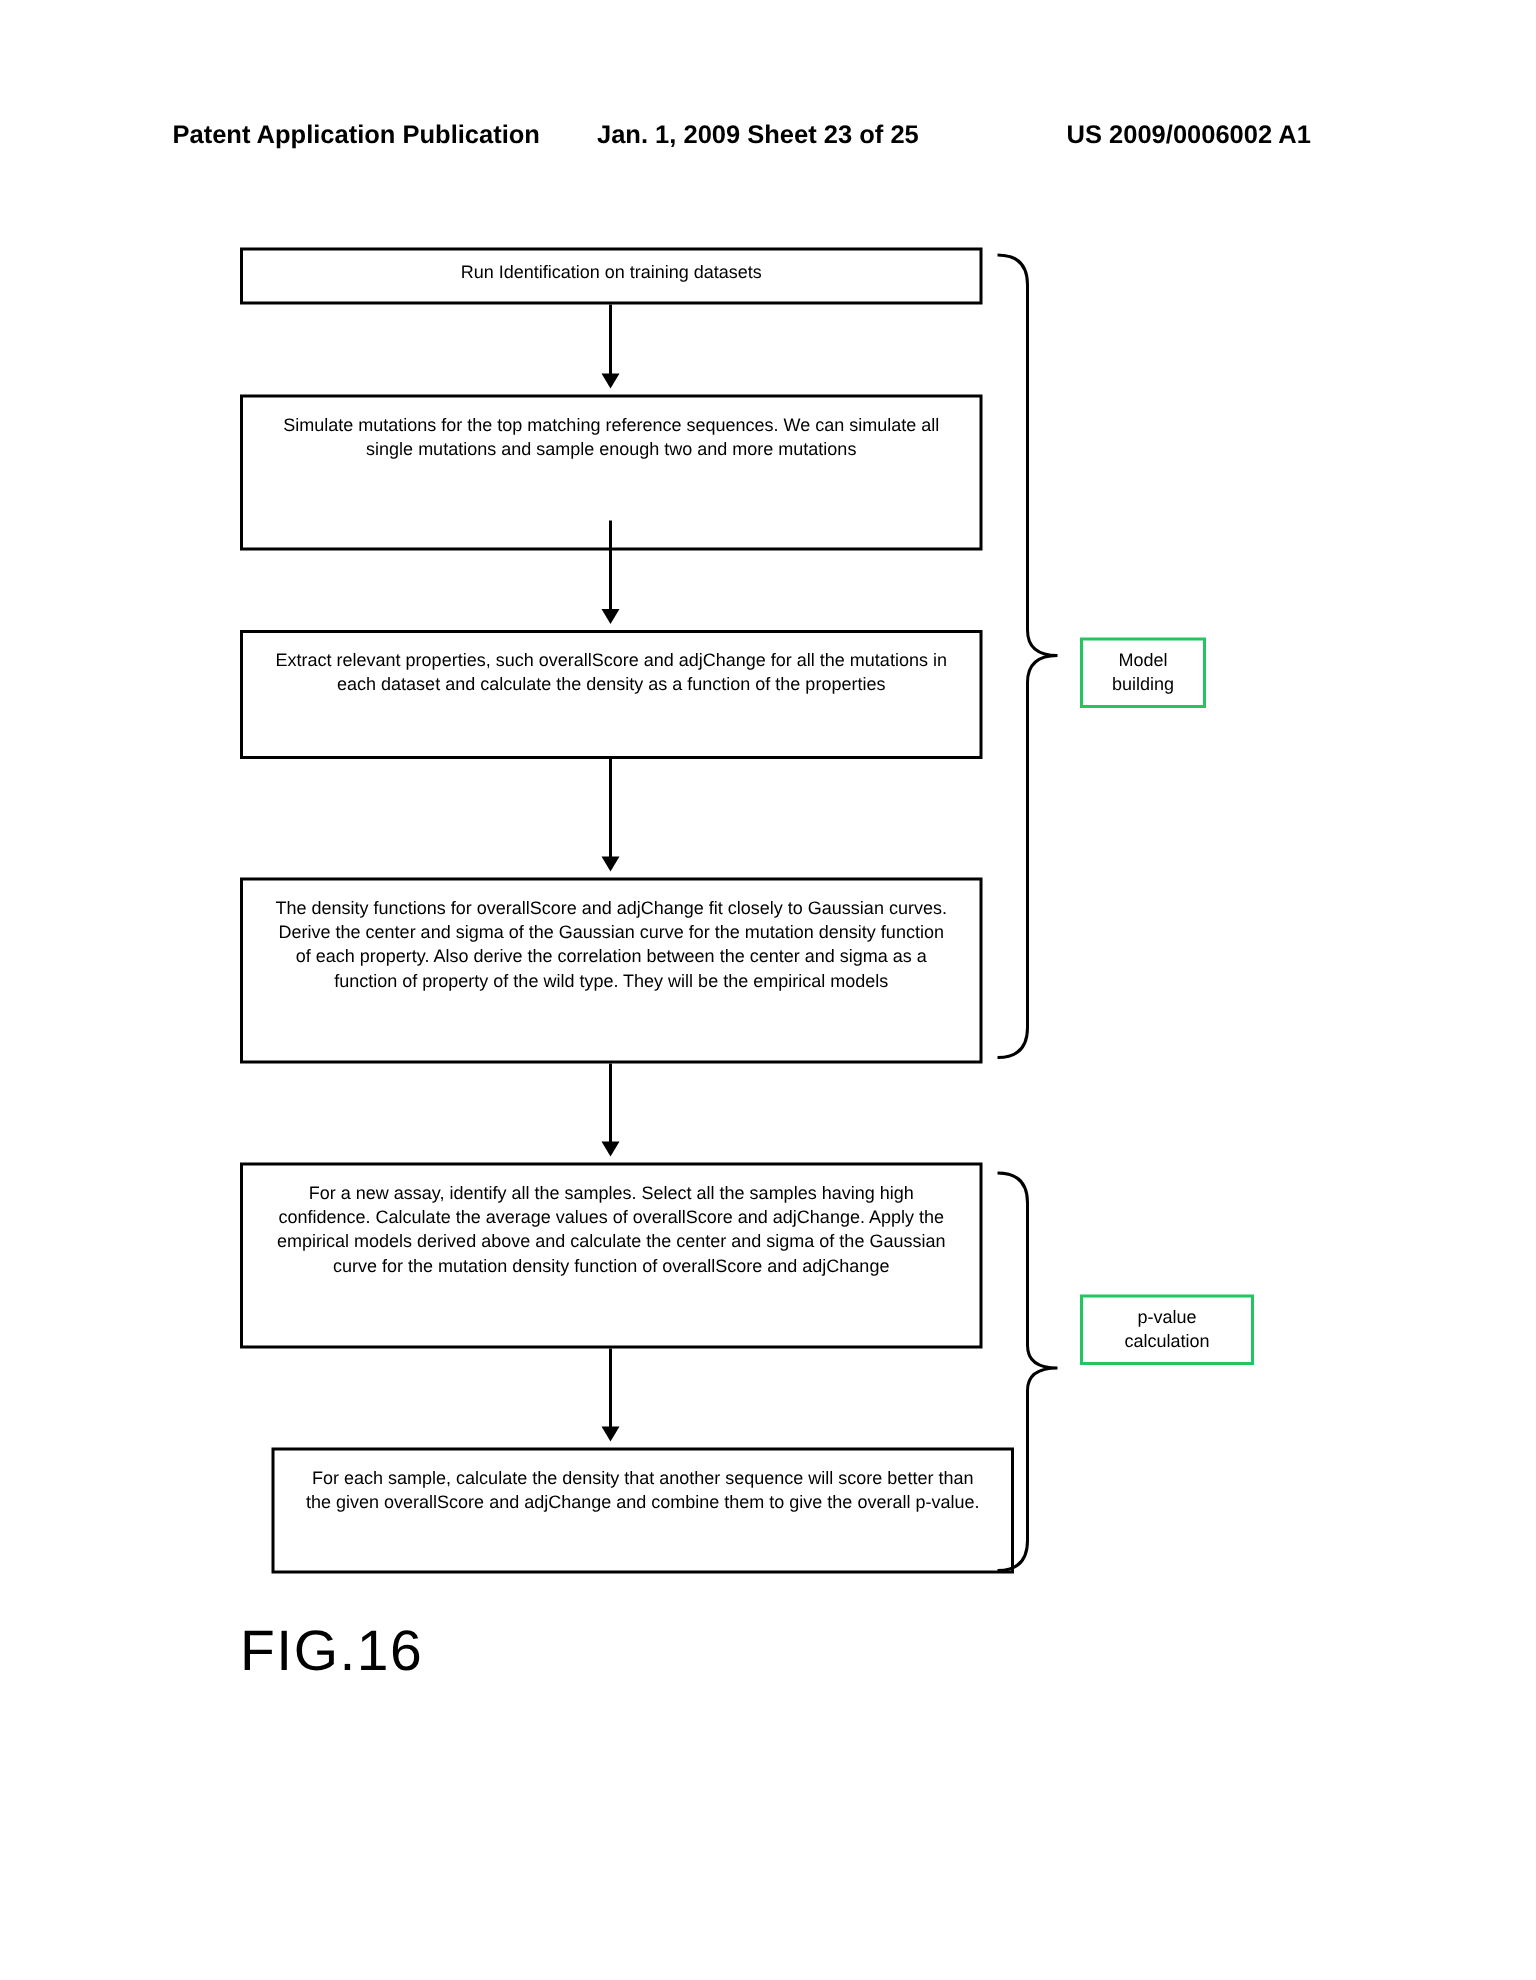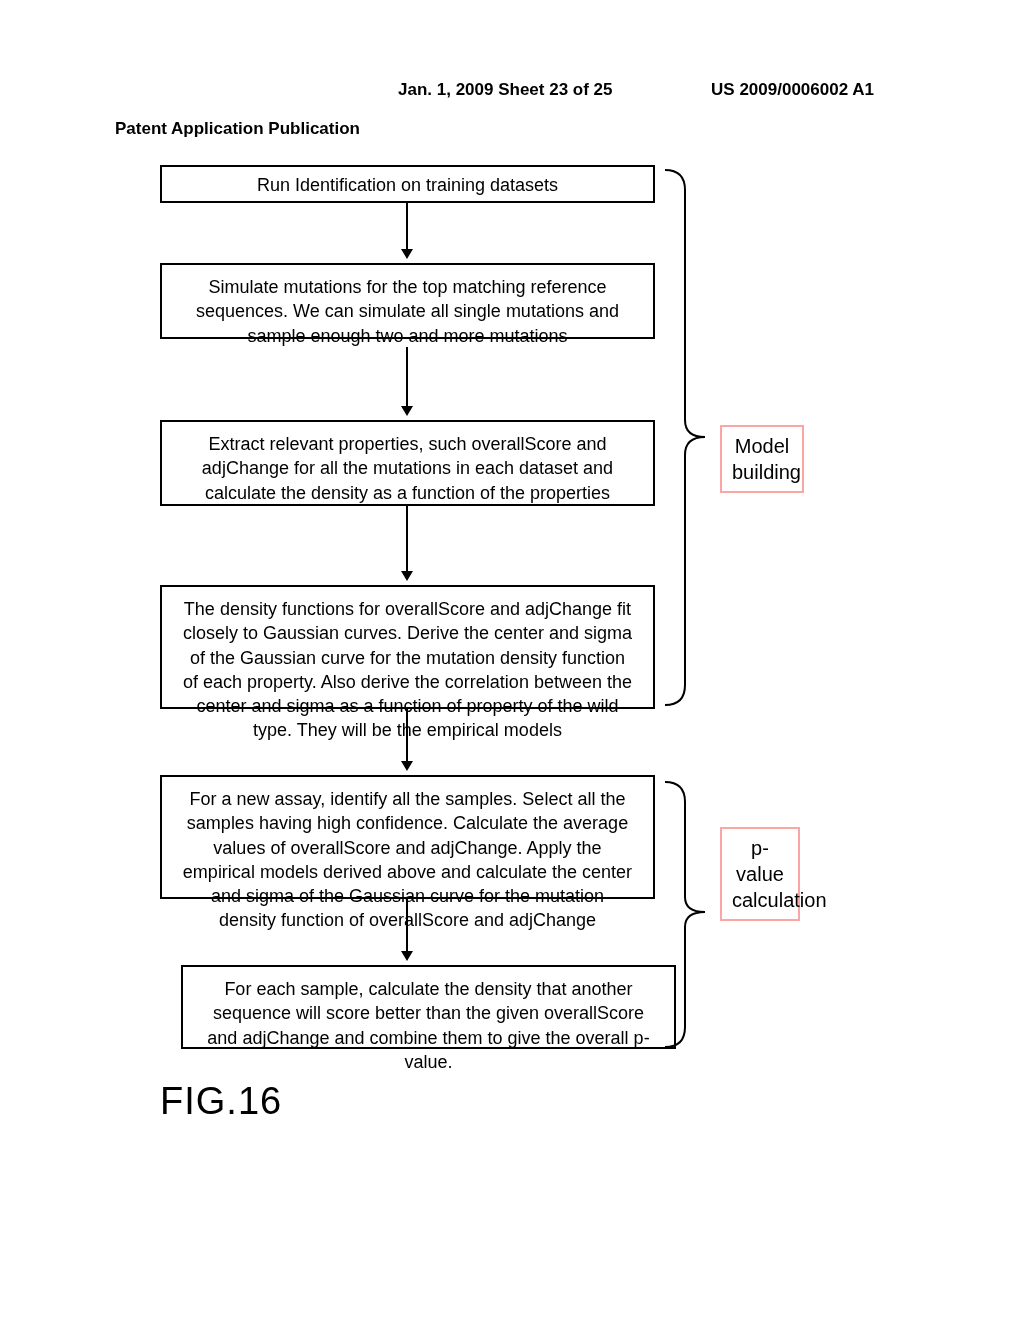--- a/index.html
+++ b/index.html
@@ -18,21 +18,20 @@
     
     .header {
       display: flex;
       padding: 80px 100px 20px 115px;
       font-size: 17px;
       font-weight: bold;
     }
     
     .header-left {
       flex: 1;
-      margin-top: 39px;
     }
     
     .header-center {
       flex: 1;
       text-align: left;
       padding-left: 20px;
     }
     
     .header-right {
       flex: 1;
@@ -43,30 +42,30 @@
       position: absolute;
       top: 165px;
       left: 160px;
       width: 780px;
     }
     
     .flow-box {
       border: 2px solid black;
       padding: 10px 20px;
       text-align: center;
-      font-size: 18px;
+      font-size: 12px;
       line-height: 1.35;
       background: white;
       position: absolute;
       width: 495px;
       left: 0;
     }
     
     .box-1 { top: 0; height: 38px; padding: 6px 20px; }
-    .box-2 { top: 98px; height: 76px; }
+    .box-2 { top: 98px; height: 104px; }
     .box-3 { top: 255px; height: 86px; }
     .box-4 { top: 420px; height: 124px; }
     .box-5 { top: 610px; height: 124px; }
     .box-6 { top: 800px; height: 84px; margin-left: 21px; }
     
     .arrow {
       position: absolute;
       left: 246px;
       width: 2px;
       background: black;
@@ -84,39 +83,39 @@
       border-top: 10px solid black;
     }
     
     .arrow-1 { top: 38px; height: 54px; }
     .arrow-2 { top: 182px; height: 67px; }
     .arrow-3 { top: 341px; height: 73px; }
     .arrow-4 { top: 544px; height: 60px; }
     .arrow-5 { top: 734px; height: 60px; }
     
     .label-box {
-      border: 2px solid #fca5a5;
+      border: 2px solid #22c55e;
       position: absolute;
       padding: 6px 10px;
       text-align: center;
-      font-size: 20px;
+      font-size: 12px;
       line-height: 1.3;
       background: white;
     }
     
     .label-1 {
       left: 560px;
       top: 260px;
       width: 84px;
     }
     
     .label-2 {
       left: 560px;
-      top: 662px;
-      width: 80px;
+      top: 698px;
+      width: 116px;
     }
     
     .brace {
       position: absolute;
       font-family: serif;
     }
     
     .brace-path {
       stroke: black;
       stroke-width: 2;

